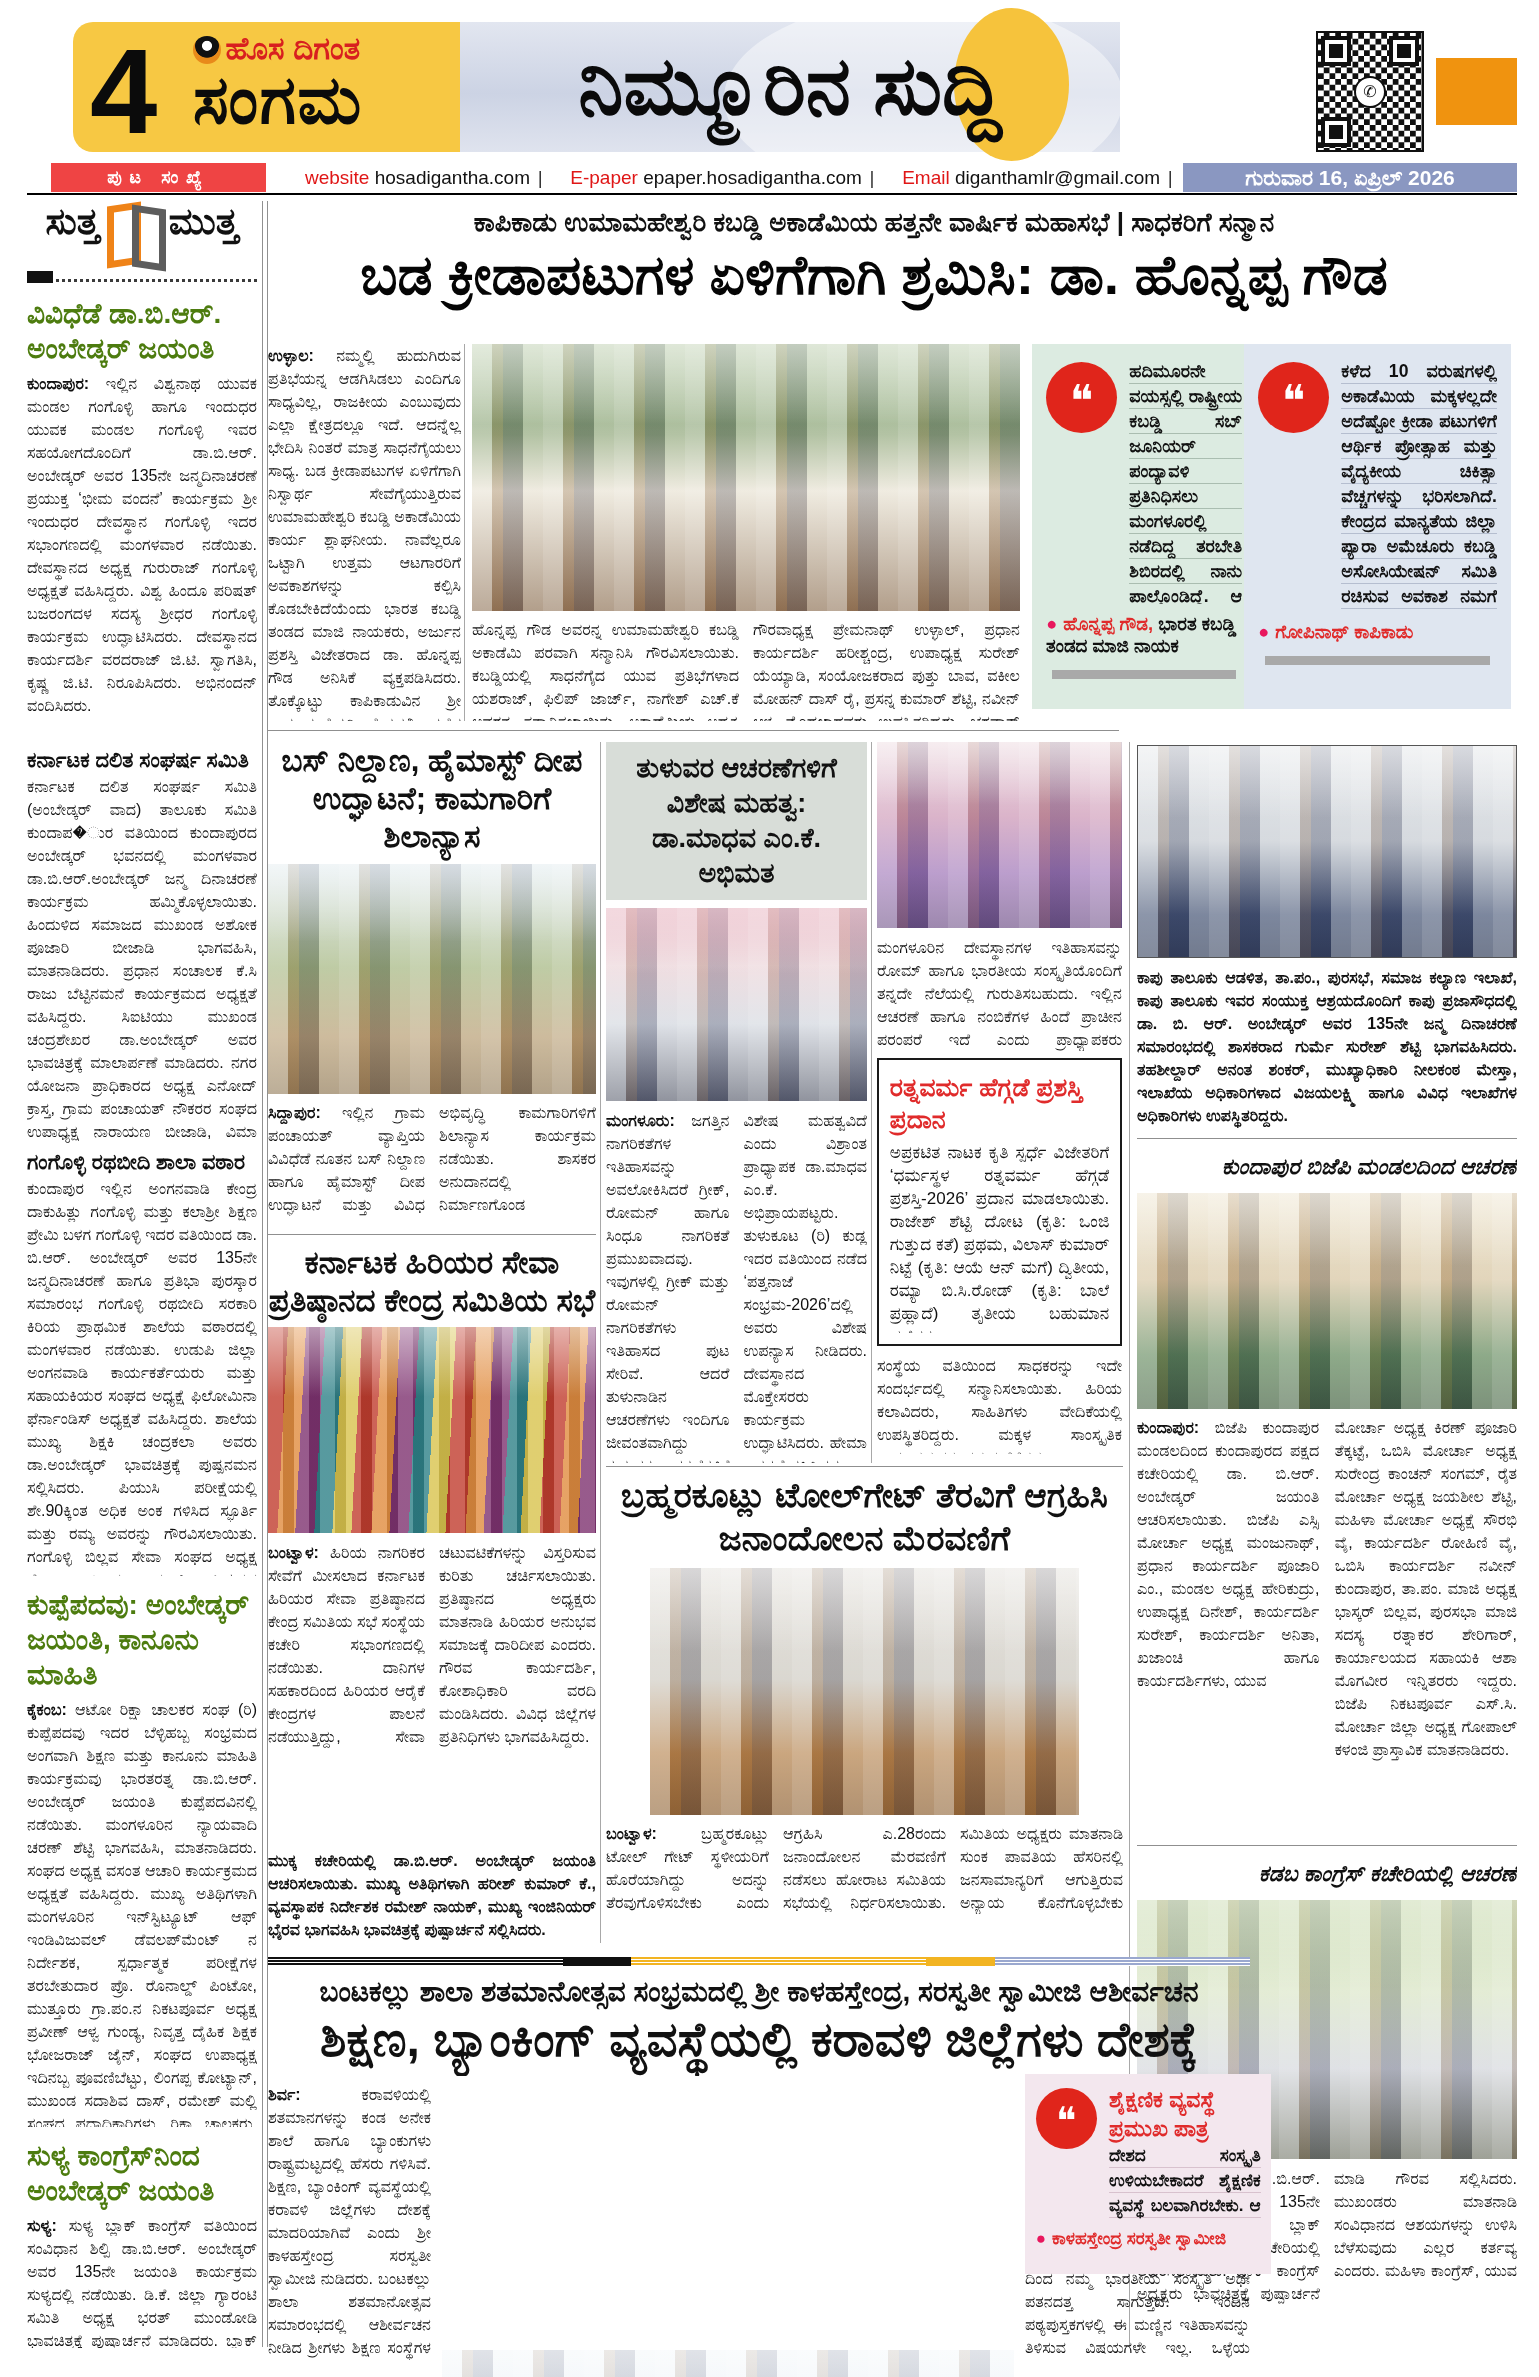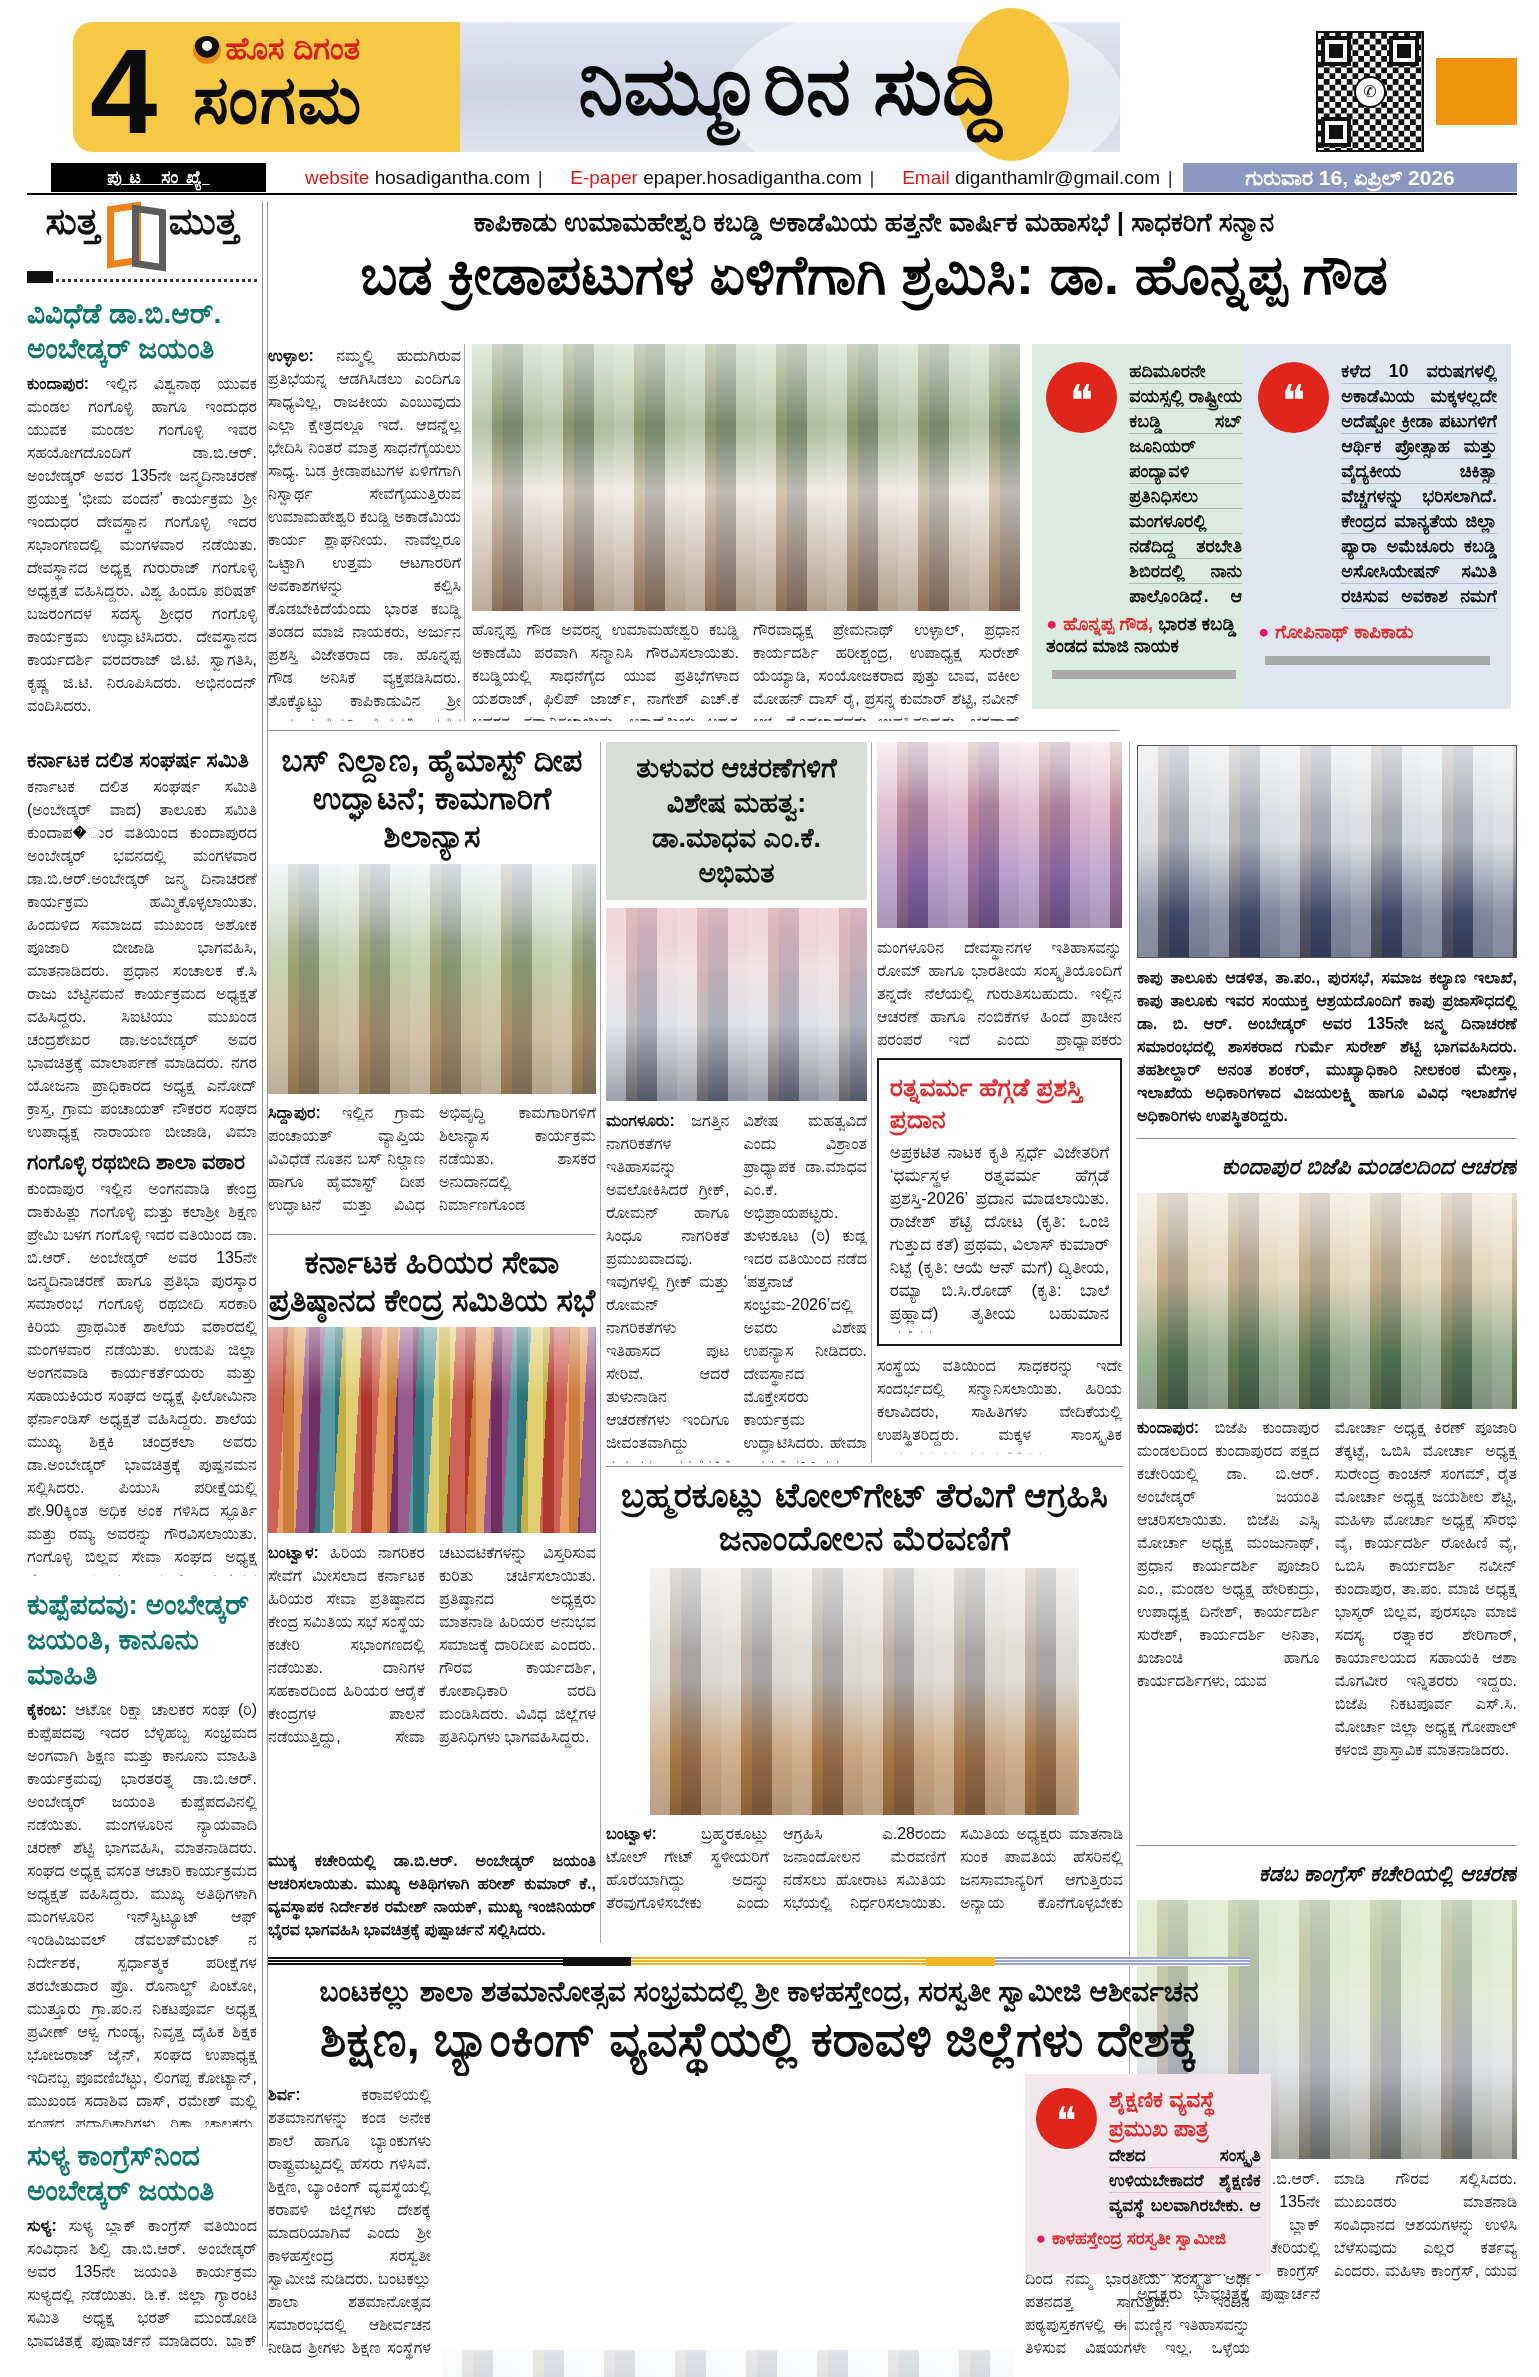--- a/index.html
+++ b/index.html
@@ -27,35 +27,35 @@
   .promo{font-size:17.6px;font-weight:700;text-align:right;line-height:26px;color:#222;}
   .promo .lat{font-family:"Liberation Serif", serif;font-weight:700;font-size:20px;}
   .qr{background:#fff;border:2.3px solid #101010;
       background-image:repeating-conic-gradient(#101010 0 25%, #ffffff 0 50%);background-size:11.5px 11.5px;}
   .qr .c{position:absolute;width:21.5px;height:21.5px;border:4.6px solid #101010;background:#fff;}
   .qr .c::after{content:"";position:absolute;inset:3.8px;background:#101010;}
   .qr .tl{left:3.1px;top:3.1px}.qr .tr{right:3.1px;top:3.1px}.qr .bl{left:3.1px;bottom:3.1px}
   .qr .wa{position:absolute;left:50%;top:50%;transform:translate(-50%,-50%);width:28px;height:28px;border-radius:50%;
       background:#fff;border:2.3px solid #101010;font-size:16px;line-height:28px;text-align:center;}
   .orangebox{background:#f0930f;}
-  .pglabel{background:#000000;color:#fff;font-size:17.6px;font-weight:800;letter-spacing:7.7px;
-      text-align:center;line-height:29px;text-decoration:underline;}
+  .pglabel{background:#ef4444;color:#fff;font-size:17.6px;font-weight:800;letter-spacing:7.7px;
+      text-align:center;line-height:29px;}
   .links{font-size:19px;line-height:29px;white-space:nowrap;}
   .links .red{color:#e01616;font-weight:400;margin-left:20px;}
   .links .sep{color:#333;padding:0 7.7px;}
   .datebar{background:#8a97c1;color:#fff;font-size:21px;font-weight:800;text-align:center;line-height:29px;}
   .toprule{background:#000;}
   
   .smhead{font-size:37px;font-weight:900;display:flex;align-items:flex-start;justify-content:center;}
   .door-icon{display:inline-block;position:relative;width:60px;height:64px;margin:0 4.6px;}
   .door-icon .d1{position:absolute;left:3.1px;top:3.1px;width:20px;height:48px;border:7px solid #ef8318;transform:skewY(-8deg);}
   .door-icon .d2{position:absolute;left:28px;top:6.1px;width:20px;height:48px;border:7px solid #5d5d5d;transform:skewY(8deg);}
   .smrule{position:relative;border-bottom:3.8px dotted #3a3a3a;height:9.2px;margin:4.6px 0 14px;}
   .smrule::before{content:"";position:absolute;left:0;top:1.5px;width:26px;height:11.5px;background:#111;}
-  .sidehead{font-size:28px;line-height:35px;font-weight:900;color:#0f766e;margin:7.7px 0 6.1px;}
+  .sidehead{font-size:28px;line-height:35px;font-weight:900;color:#4d7c0f;margin:7.7px 0 6.1px;}
   .subhead{font-size:21px;font-weight:900;margin:6.1px 0 3.1px;}
   
   .kicker{font-size:26px;font-weight:900;}
   .mainhead{font-size:55px;line-height:67px;font-weight:900;color:#050505;}
   .h-sec{font-size:31px;line-height:38px;font-weight:900;text-align:center;}
   .h-right{font-size:22px;line-height:37px;font-weight:900;text-align:right;font-style:italic;}
   .h-bottom{font-size:48px;font-weight:900;}
   .kicker2{font-size:28px;font-weight:900;}
   .tuluhead{background:#d8ddd8;padding:9.2px 7.7px;font-size:27px;line-height:35px;font-weight:900;text-align:center;}
   

